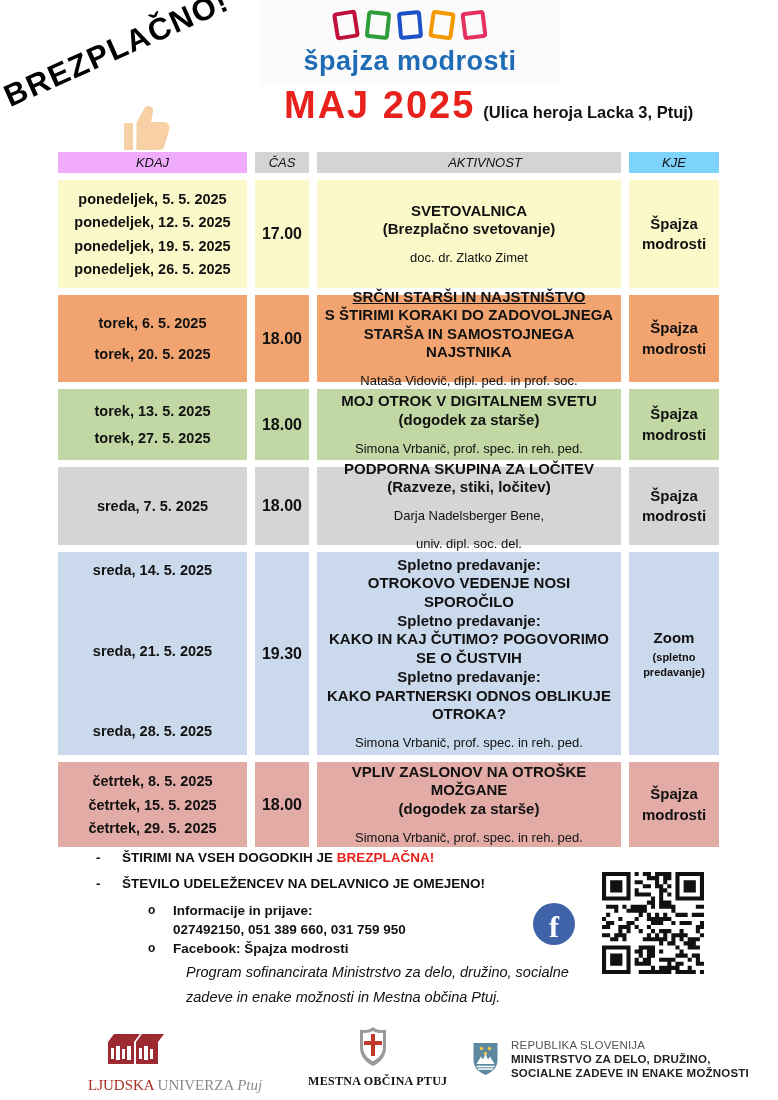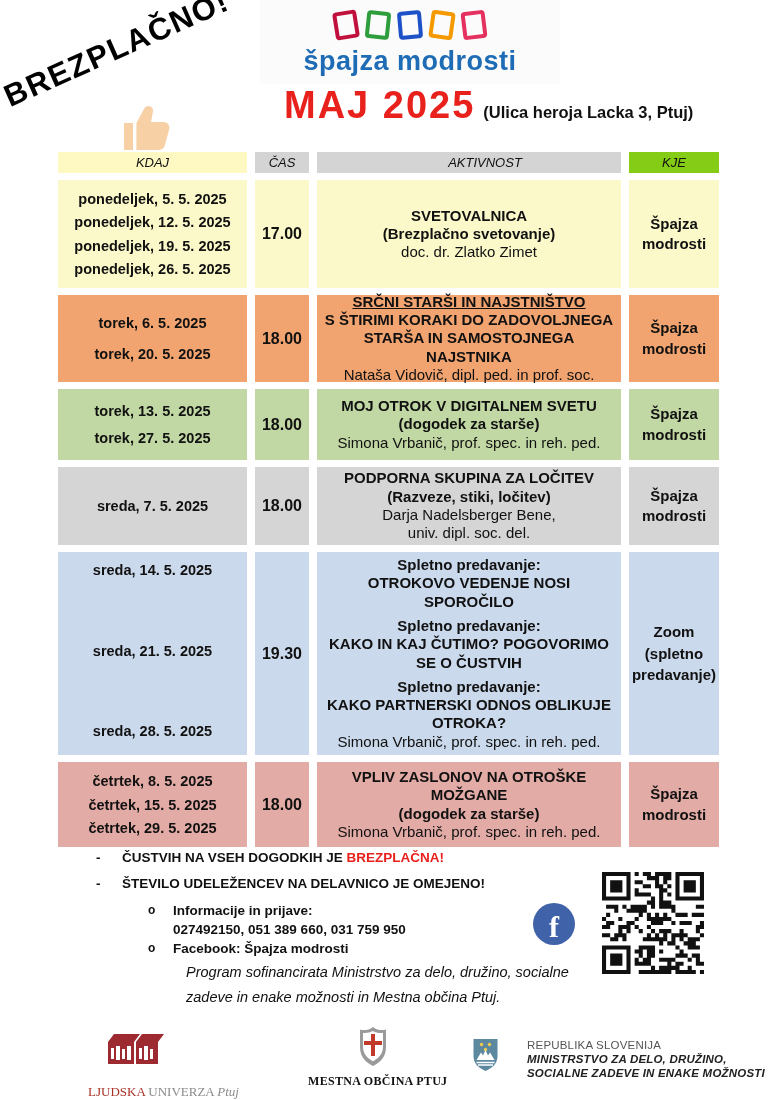--- a/index.html
+++ b/index.html
@@ -26,53 +26,53 @@
                  gap:7px 8px;}
   .hcell{display:flex;align-items:center;justify-content:center;font-style:italic;font-size:13px;color:#111;}
   .cell{display:flex;flex-direction:column;align-items:center;justify-content:center;text-align:center;box-sizing:border-box;}
   .cell.dates{justify-content:space-evenly;font-weight:bold;font-size:14.5px;padding:4px 2px;}
   .cell.dates.spread{justify-content:space-between;padding:10px 8px 16px;}
   .date-line{white-space:nowrap;}
   .cell.time{font-weight:bold;font-size:16px;}
   .cell.activity{padding:4px 6px;line-height:1.22;}
   .act-b{font-weight:bold;font-size:15px;}
   .act-bu{font-weight:bold;font-size:15px;text-decoration:underline;}
-  .act-n{font-size:15px;margin-top:0;}
+  .act-n{font-size:13px;margin-top:12px;}
   .act-gap{height:18px;}
   .cell.place{font-weight:bold;font-size:15px;line-height:1.35;padding:0 8px;}
-  .place-sub{font-size:15px;margin-top:2px;font-weight:bold;}
+  .place-sub{font-size:11px;margin-top:2px;font-weight:bold;}
 
   
   .notes{position:absolute;left:96px;top:850px;width:480px;}
   .bullet{display:flex;gap:18px;font-weight:bold;font-size:13.5px;margin-bottom:11px;}
   .dash{width:8px;flex:none;}
   .subnotes{margin-left:52px;margin-top:3px;}
   .sub{display:flex;gap:16px;font-weight:bold;font-size:13.5px;line-height:17px;margin-bottom:2px;}
   .sub .o{width:9px;font-size:12px;flex:none;}
   .program-note{position:absolute;left:186px;top:960px;width:400px;font-style:italic;font-size:14.5px;line-height:1.7;}
   .fb{position:absolute;left:533px;top:903px;width:42px;height:42px;border-radius:50%;
       display:flex;align-items:center;justify-content:center;background:#3f62a8;}
   .fb span{color:#fff;font-weight:bold;font-size:30px;font-family:"Liberation Serif",serif;margin-top:5px;}
   #qr{position:absolute;left:602px;top:872px;width:102px;height:102px;}
 
   
   .logo-lu{position:absolute;left:88px;top:1030px;width:170px;}
   .lu-building{width:64px;height:40px;margin-left:16px;display:block;}
-  .lu-text{font-family:"Liberation Serif",serif;font-size:13px;margin-top:14px;white-space:nowrap;}
+  .lu-text{font-family:"Liberation Serif",serif;font-size:15px;margin-top:7px;white-space:nowrap;}
   .lu-red{color:#a93226;}
   .lu-gray{color:#8b8b8b;}
   .lu-city{color:#8b8b8b;font-style:italic;}
   .logo-mo{position:absolute;left:308px;top:1026px;width:130px;text-align:center;}
   .mo-shield{width:32px;height:42px;}
   .mo-text{font-family:"Liberation Serif",serif;font-size:12px;font-weight:bold;letter-spacing:.3px;margin-top:2px;white-space:nowrap;}
-  .logo-rs{position:absolute;left:472px;top:1038px;display:flex;gap:28px;align-items:flex-start;}
+  .logo-rs{position:absolute;left:472px;top:1038px;display:flex;gap:12px;align-items:center;}
   .rs-coat{width:27px;height:34px;flex:none;}
   .rs-text{font-size:11.5px;line-height:14px;letter-spacing:.2px;}
   .rs1{color:#555;}
-  .rs2{font-weight:bold;color:#222;font-style:italic;}
+  .rs2{font-weight:bold;color:#222;}
 </style>
 </head>
 <body>
 
 <div class="page">
 
   <div class="banner">BREZPLAČNO!</div>
 
   <svg class="thumb" viewBox="0 0 26 28">
     <path fill="#f7d0a5" d="M2 12 h4.5 v13.5 H2 z M8.2 25.5 h11.3 c1.4 0 2.6-.9 2.9-2.2 l2.2-8.2 c.5-1.8-.9-3.6-2.8-3.6 h-6.3 l1-5.2 c.3-1.4-.8-2.8-2.3-2.8 -.8 0-1.6.4-2 1.1 L8.2 12 z"></path>
@@ -88,24 +88,24 @@
       </div>
     <div class="logo-text" style="color: rgb(30, 108, 181);">špajza modrosti</div>
   </div>
 
   <div class="title-row">
     <span class="month-title" style="color: rgb(232, 33, 29);">MAJ 2025</span>
     <span class="address">(Ulica heroja Lacka 3, Ptuj)</span>
   </div>
 
   <div id="schedule-grid">
-      <div class="hcell" style="background: #fef9c3;">KDAJ</div>
+      <div class="hcell" style="background: #f0abfc;">KDAJ</div>
       <div class="hcell" style="background: rgb(212, 212, 212);">ČAS</div>
       <div class="hcell" style="background: rgb(212, 212, 212); padding-left: 32px;">AKTIVNOST</div>
-      <div class="hcell" style="background: #84cc16; font-style: italic;">KJE</div>
+      <div class="hcell" style="background: #7dd3fc; font-style: italic;">KJE</div>
       <div class="cell dates" style="background: rgb(251, 249, 201);">
         <div class="date-line">ponedeljek, 5. 5. 2025</div>
         <div class="date-line">ponedeljek, 12. 5. 2025</div>
         <div class="date-line">ponedeljek, 19. 5. 2025</div>
         <div class="date-line">ponedeljek, 26. 5. 2025</div>
       </div>
       <div class="cell time" style="background: rgb(251, 249, 201);">17.00</div>
       <div class="cell activity" style="background: rgb(251, 249, 201);">
         <div class="act-b">SVETOVALNICA</div>
         <div class="act-b">(Brezplačno svetovanje)</div>
@@ -186,21 +186,21 @@
         <div class="act-n">Simona Vrbanič, prof. spec. in reh. ped.</div>
       </div>
       <div class="cell place" style="background: rgb(227, 171, 166);">
         <div class="place-main">Špajza modrosti</div>
       </div>
     </div>
 
   <div class="notes">
     <div class="bullet">
       <span class="dash">-</span>
-      <span><span>ČUSTVIH NA VSEH DOGODKIH JE </span><span class="hl" style="color: rgb(232, 33, 29);">BREZPLAČNA!</span></span>
+      <span><span>ŠTIRIMI NA VSEH DOGODKIH JE </span><span class="hl" style="color: rgb(232, 33, 29);">BREZPLAČNA!</span></span>
     </div>
     <div class="bullet">
       <span class="dash">-</span>
       <span>ŠTEVILO UDELEŽENCEV NA DELAVNICO JE OMEJENO!</span>
     </div>
     <div class="subnotes">
       <div class="sub">
         <span class="o">o</span>
         <span>Informacije in prijave:</span>
       </div>

